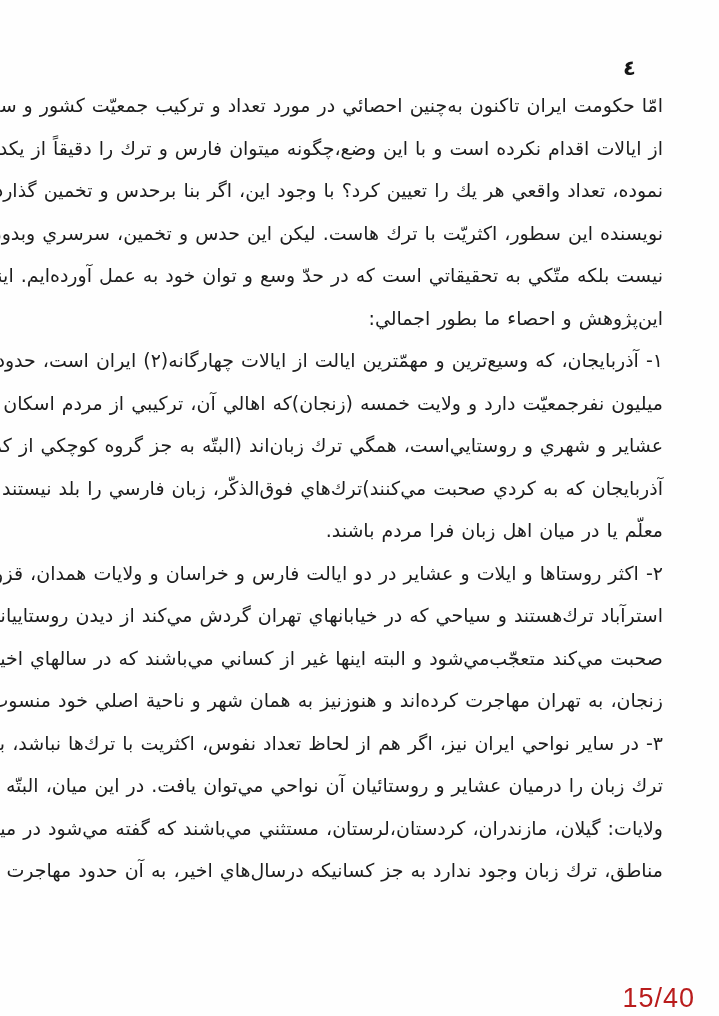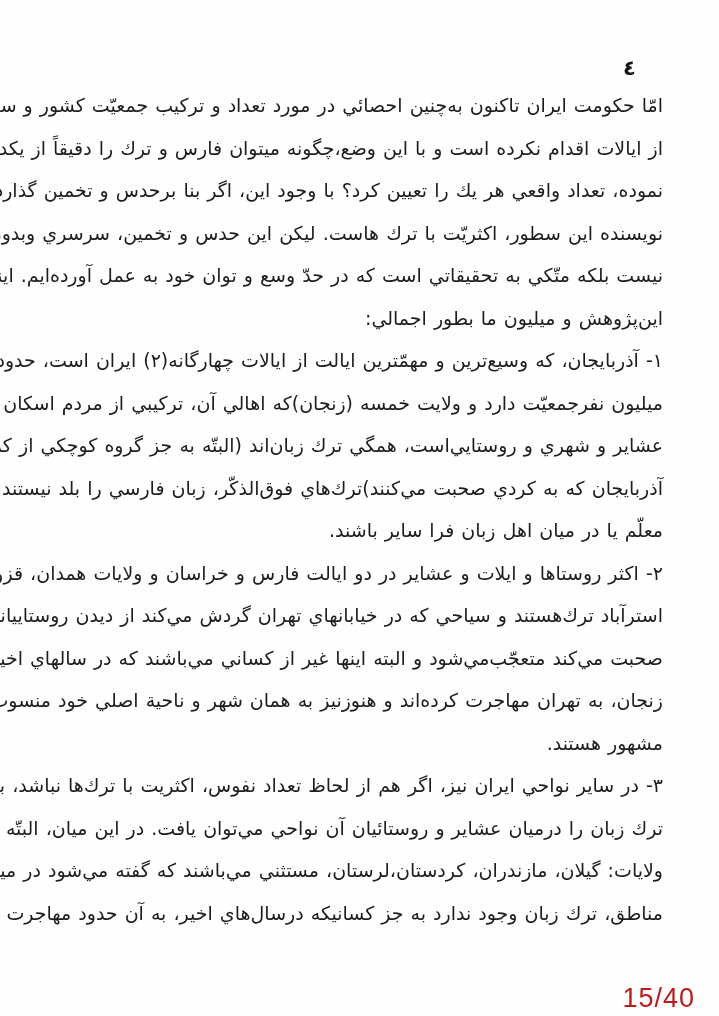--- a/index.html
+++ b/index.html
@@ -70,31 +70,30 @@
 <div class="page-surface">
 
   <div class="folio">٤</div>
 
   <div class="text-block">
     <div class="line">امّا حكومت ايران تاكنون به‌چنين احصائي در مورد تعداد و تركيب جمعيّت كشور و ساكنين هر يك</div>
     <div class="line">از ايالات اقدام نكرده است و با اين وضع،چگونه ميتوان فارس و ترك را دقيقاً از يكديگر تفكيك</div>
     <div class="line">نموده، تعداد واقعي هر يك را تعيين كرد؟ با وجود اين، اگر بنا برحدس و تخمين گذارده شود به نظر</div>
     <div class="line">نويسنده اين سطور، اكثريّت با ترك هاست. ليكن اين حدس و تخمين، سرسري وبدون پشتوانه</div>
     <div class="line">نيست بلكه متّكي به تحقيقاتي است كه در حدّ وسع و توان خود به عمل آورده‌ايم. اينك نتيجه</div>
-    <div class="line para-end">اين‌پژوهش و ميليون ما بطور اجمالي:</div>
+    <div class="line para-end">اين‌پژوهش و احصاء ما بطور اجمالي:</div>
     <div class="line">١- آذربايجان، كه وسيع‌ترين و مهمّترين ايالت از ايالات چهارگانه(٢) ايران است، حدود يك و نيم</div>
     <div class="line">ميليون نفرجمعيّت دارد و ولايت خمسه (زنجان)كه اهالي آن، تركيبي از مردم اسكان يافته، ايلات و</div>
     <div class="line">عشاير و شهري و روستايي‌است، همگي ترك زبان‌اند (البتّه به جز گروه كوچكي از كردهاي مكري در</div>
     <div class="line">آذربايجان كه به كردي صحبت مي‌كنند)ترك‌هاي فوق‌الذكّر، زبان فارسي را بلد نيستند مگر اينكه پيش</div>
-    <div class="line para-end">معلّم يا در ميان اهل زبان فرا ساير باشند.</div>
+    <div class="line para-end">معلّم يا در ميان اهل زبان فرا مردم باشند.</div>
     <div class="line">٢- اكثر روستاها و ايلات و عشاير در دو ايالت فارس و خراسان و ولايات همدان، قزوين، اراك و</div>
     <div class="line">استرآباد ترك‌هستند و سياحي كه در خيابانهاي تهران گردش مي‌كند از ديدن روستايياني كه به تركي</div>
     <div class="line">صحبت مي‌كند متعجّب‌مي‌شود و البته اينها غير از كساني مي‌باشند كه در سالهاي اخير از آذربايجان و</div>
     <div class="line">زنجان، به تهران مهاجرت كرده‌اند و هنوزنيز به همان شهر و ناحية اصلي خود منسوب‌اند و به آن</div>
-    <div class="line para-end">مشهور هستند.</div>
     <div class="line">٣- در ساير نواحي ايران نيز، اگر هم از لحاظ تعداد نفوس، اكثريت با ترك‌ها نباشد، بسياري از مردم</div>
     <div class="line">ترك زبان را درميان عشاير و روستائيان آن نواحي مي‌توان يافت. در اين ميان، البتّه ايالت كرمان و</div>
     <div class="line">ولايات: گيلان، مازندران، كردستان،لرستان، مستثني مي‌باشند كه گفته مي‌شود در ميان مردمان اين</div>
     <div class="line">مناطق، ترك زبان وجود ندارد به جز كسانيكه درسال‌هاي اخير، به آن حدود مهاجرت كرده‌اند كه البتّه</div>
   </div>
 
   <div class="page-counter">15/40</div>
 
 </div>
 

